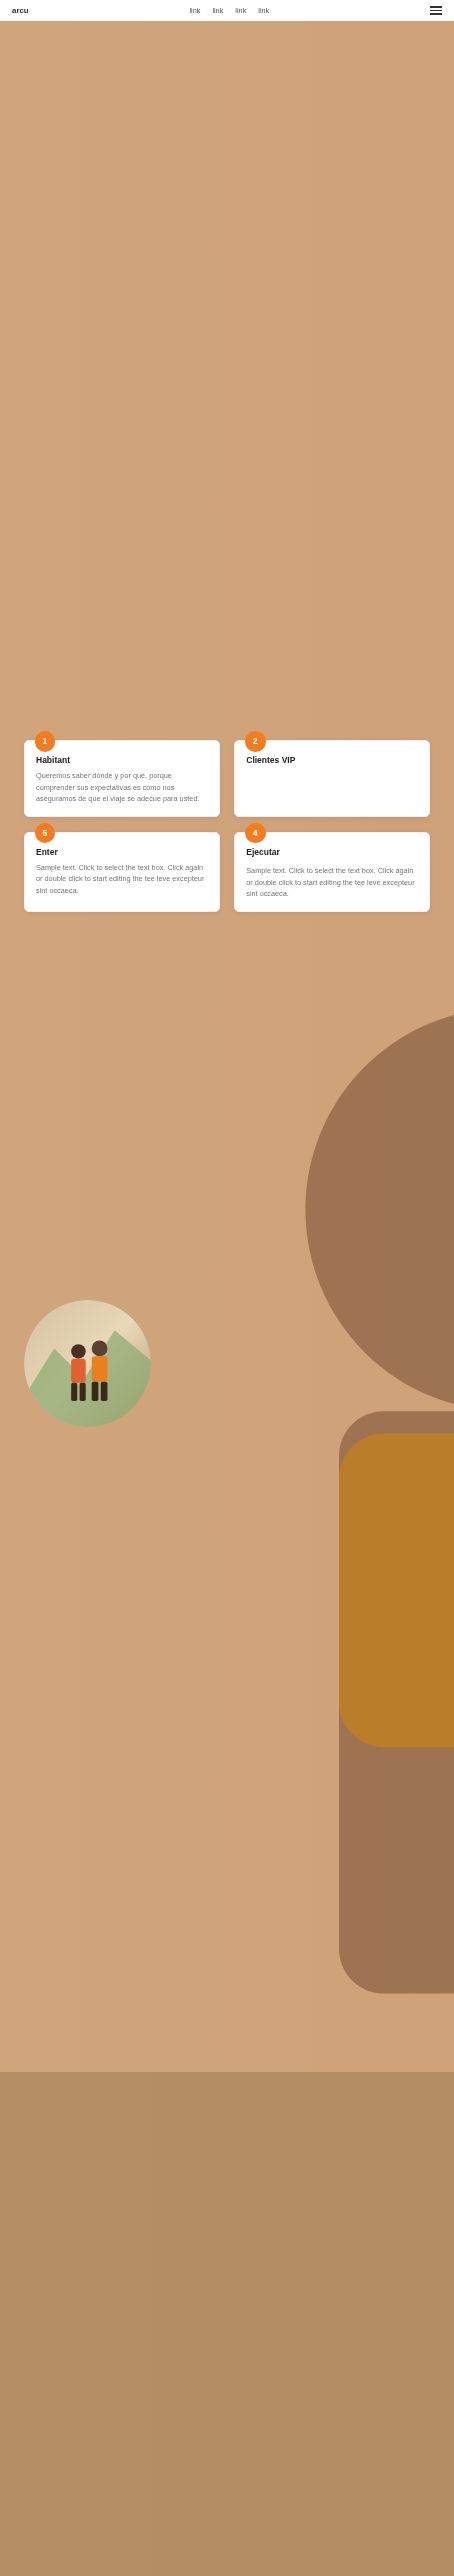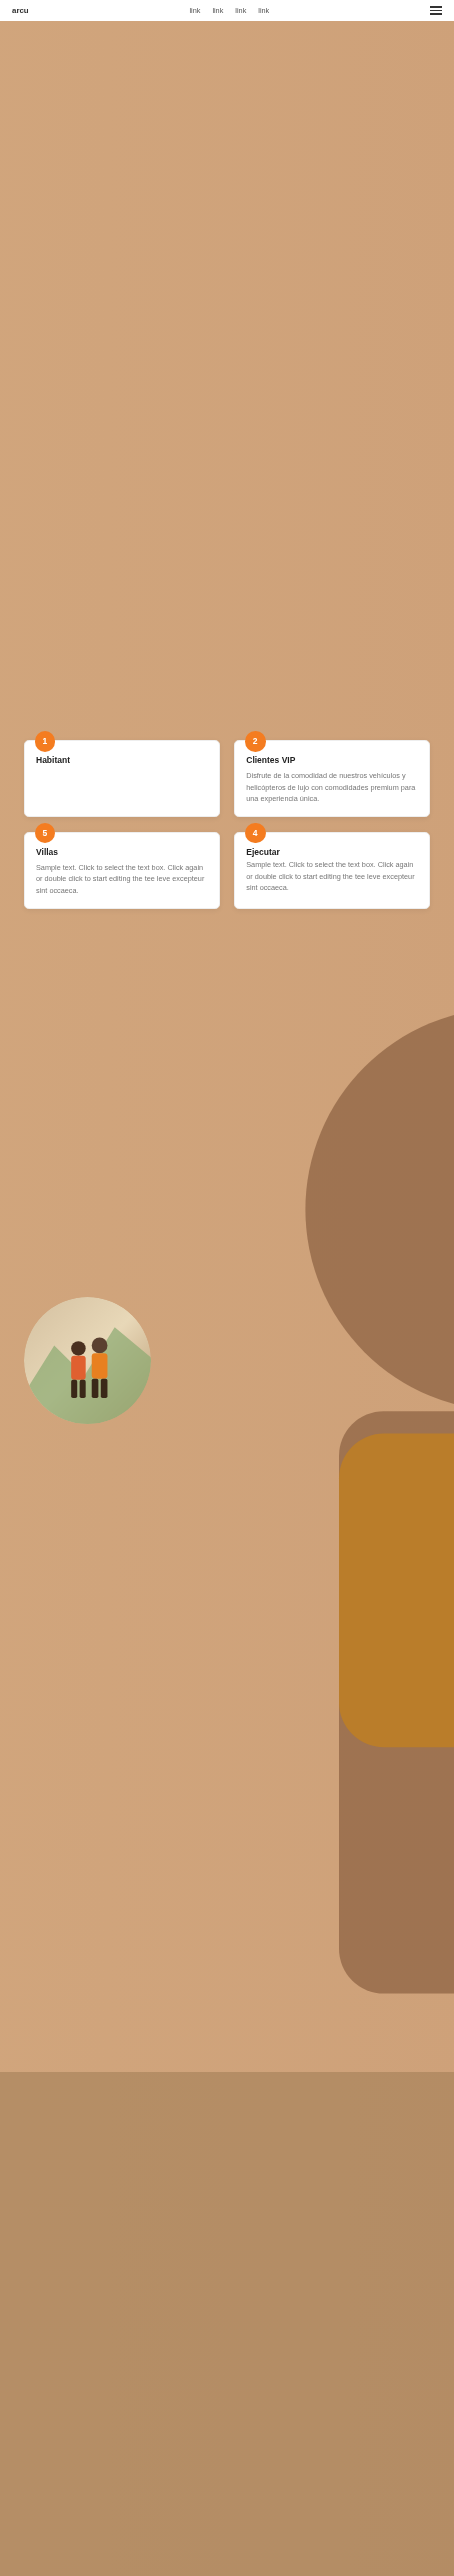--- a/index.html
+++ b/index.html
@@ -123,43 +123,43 @@
 
 <section style="padding:36px 24px;background:#fff;">
   <h2 style="font-size:15.7px;font-weight:bold;color:#222;margin-bottom:22px;text-align:center;">Experiencia de viaje de lujo</h2>
   <div style="display:grid;grid-template-columns:1fr 1fr;gap:14.5px;">
 
     <div style="background:#fff;border:0.6px solid #eee;border-radius:4.8px;padding:14.5px 11px 11px 11px;position:relative;box-shadow:0 1.2px 4.8px rgba(0,0,0,0.06);">
       <div style="position:absolute;top:-9.7px;left:9.7px;width:20.6px;height:20.6px;background:#f47c20;color:#fff;border-radius:50%;display:flex;align-items:center;justify-content:center;font-weight:bold;font-size:8.5px;">
           <span>1</span>
         </div>
       <h3 style="font-size:8.5px;font-weight:bold;color:#222;margin-bottom:4.8px;">Habitant</h3>
+      <p style="font-size:7.3px;color:#777;line-height:1.6;">Queremos saber dónde y por qué, porque comprender sus expectativas es cómo nos aseguramos de que el viaje se adecúe para usted.</p>
     </div>
 
     <div style="background:#fff;border:0.6px solid #eee;border-radius:4.8px;padding:14.5px 11px 11px 11px;position:relative;box-shadow:0 1.2px 4.8px rgba(0,0,0,0.06);">
       <div style="position:absolute;top:-9.7px;left:9.7px;width:20.6px;height:20.6px;background:#f47c20;color:#fff;border-radius:50%;display:flex;align-items:center;justify-content:center;font-weight:bold;font-size:8.5px;">
           <span>2</span>
         </div>
       <h3 style="font-size:8.5px;font-weight:bold;color:#222;margin-bottom:4.8px;">Clientes VIP</h3>
-      <p style="font-size:7.3px;color:#777;line-height:1.6;">Disfrute de la comodidad de nuestros vehículos y helicópteros de lujo con comodidades premium para una experiencia única.</p>
     </div>
 
     <div style="background:#fff;border:0.6px solid #eee;border-radius:4.8px;padding:14.5px 11px 11px 11px;position:relative;box-shadow:0 1.2px 4.8px rgba(0,0,0,0.06);">
       <div style="position:absolute;top:-9.7px;left:9.7px;width:20.6px;height:20.6px;background:#f47c20;color:#fff;border-radius:50%;display:flex;align-items:center;justify-content:center;font-weight:bold;font-size:8.5px;">
           <span>5</span>
         </div>
-      <h3 style="font-size:8.5px;font-weight:bold;color:#222;margin-bottom:4.8px;">Villas</h3>
+      <h3 style="font-size:8.5px;font-weight:bold;color:#222;margin-bottom:4.8px;">Enter</h3>
       <p style="font-size:7.3px;color:#777;line-height:1.6;">Sample text. Click to select the text box. Click again or double click to start editing the tee leve excepteur sint occaeca.</p>
     </div>
 
     <div style="background:#fff;border:0.6px solid #eee;border-radius:4.8px;padding:14.5px 11px 11px 11px;position:relative;box-shadow:0 1.2px 4.8px rgba(0,0,0,0.06);">
       <div style="position:absolute;top:-9.7px;left:9.7px;width:20.6px;height:20.6px;background:#f47c20;color:#fff;border-radius:50%;display:flex;align-items:center;justify-content:center;font-weight:bold;font-size:8.5px;">
           <span>4</span>
         </div>
-      <h3 style="font-size:8.5px;font-weight:bold;color:#222;margin-bottom:2px;">Ejecutar</h3>
+      <h3 style="font-size:8.5px;font-weight:bold;color:#222;margin-bottom:8px;">Ejecutar</h3>
       <p style="font-size:7.3px;color:#777;line-height:1.6;">Sample text. Click to select the text box. Click again or double click to start editing the tee leve excepteur sint occaeca.</p>
     </div>
 
   </div>
 </section>
 
 <section style="background:#f47c20;padding:24px;display:flex;gap:14.5px;align-items:flex-start;">
   <div style="flex:1;">
     <div style="font-size:6px;color:rgba(255,255,255,0.75);text-transform:uppercase;letter-spacing:0.6px;margin-bottom:7.3px;">PERSONALIZED VACATIONS</div>
     <h3 style="font-size:12px;color:#fff;font-weight:bold;margin-bottom:8.5px;">Sumérgete en hermosas islas</h3>

